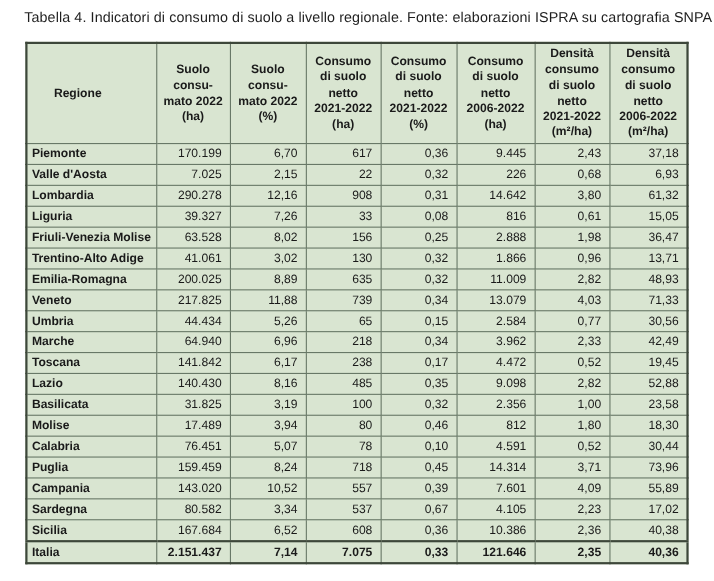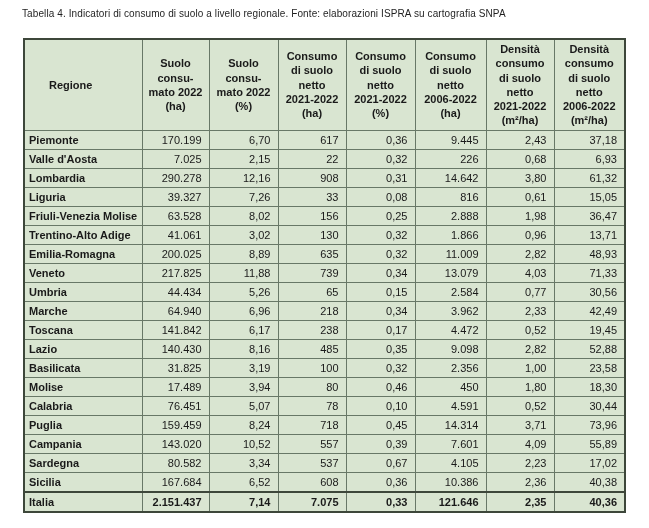--- a/index.html
+++ b/index.html
@@ -6,21 +6,21 @@
   html, body { margin: 0; padding: 0; background: #ffffff; }
   body {
     width: 649px; height: 528px;
     font-family: "Liberation Sans", sans-serif;
     color: #1a1a1a;
     overflow: hidden;
   }
   .page { position: relative; width: 649px; height: 528px; }
   .caption {
     position: absolute; left: 22px; top: 8px;
-    font-size: 10px; color: #1f1f1f; letter-spacing: 0.1px;
+    font-size: 13px; color: #1f1f1f; letter-spacing: 0.1px;
   }
   table.soil {
     position: absolute; left: 23px; top: 38px;
     width: 601px;
     border-collapse: collapse; table-layout: fixed;
     background: #d9e5d1;
     border: 2px solid #3d473a;
   }
   table.soil th, table.soil td {
     border: 1px solid #687867;
@@ -226,21 +226,21 @@
           <td class="num">2.356</td>
           <td class="num">1,00</td>
           <td class="num">23,58</td>
         </tr>
         <tr>
           <td class="region">Molise</td>
           <td class="num">17.489</td>
           <td class="num">3,94</td>
           <td class="num">80</td>
           <td class="num">0,46</td>
-          <td class="num">450</td>
+          <td class="num">812</td>
           <td class="num">1,80</td>
           <td class="num">18,30</td>
         </tr>
         <tr>
           <td class="region">Calabria</td>
           <td class="num">76.451</td>
           <td class="num">5,07</td>
           <td class="num">78</td>
           <td class="num">0,10</td>
           <td class="num">4.591</td>

